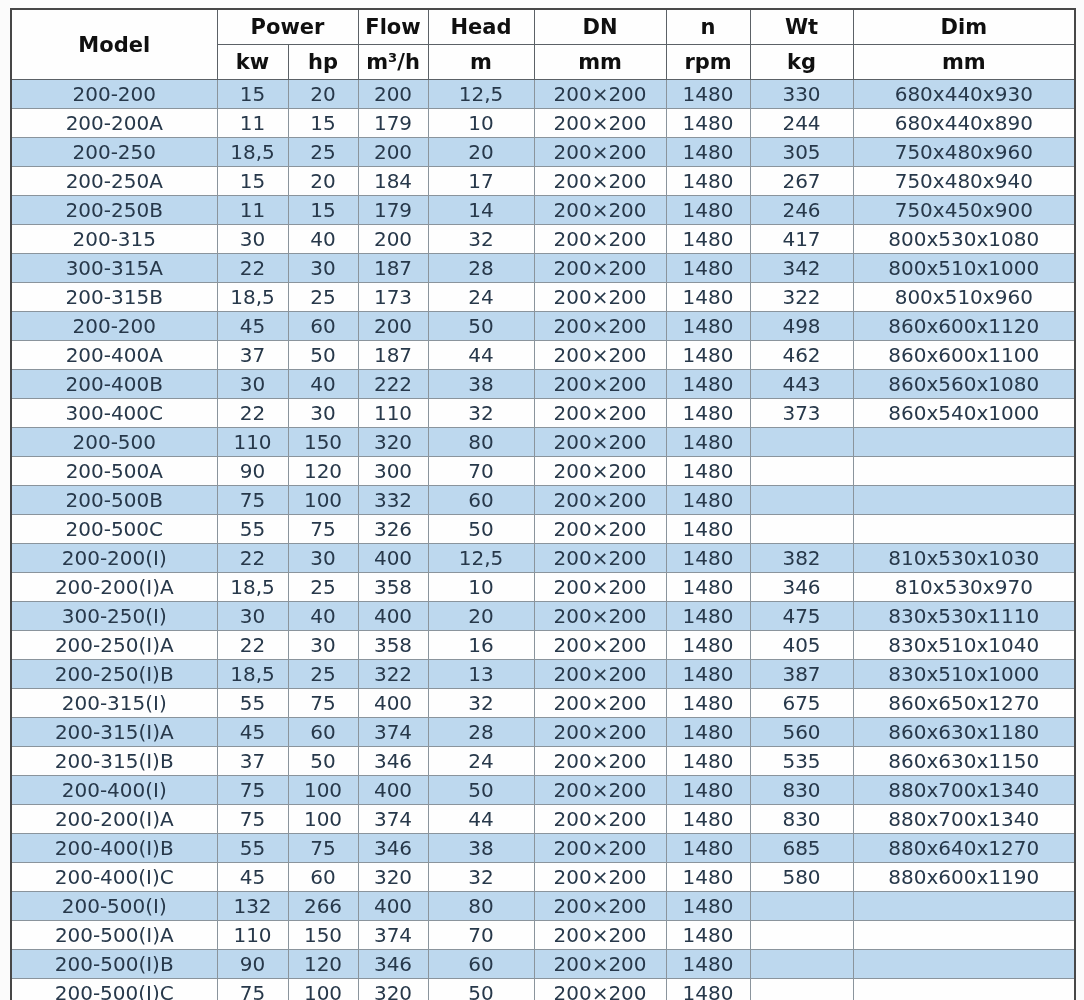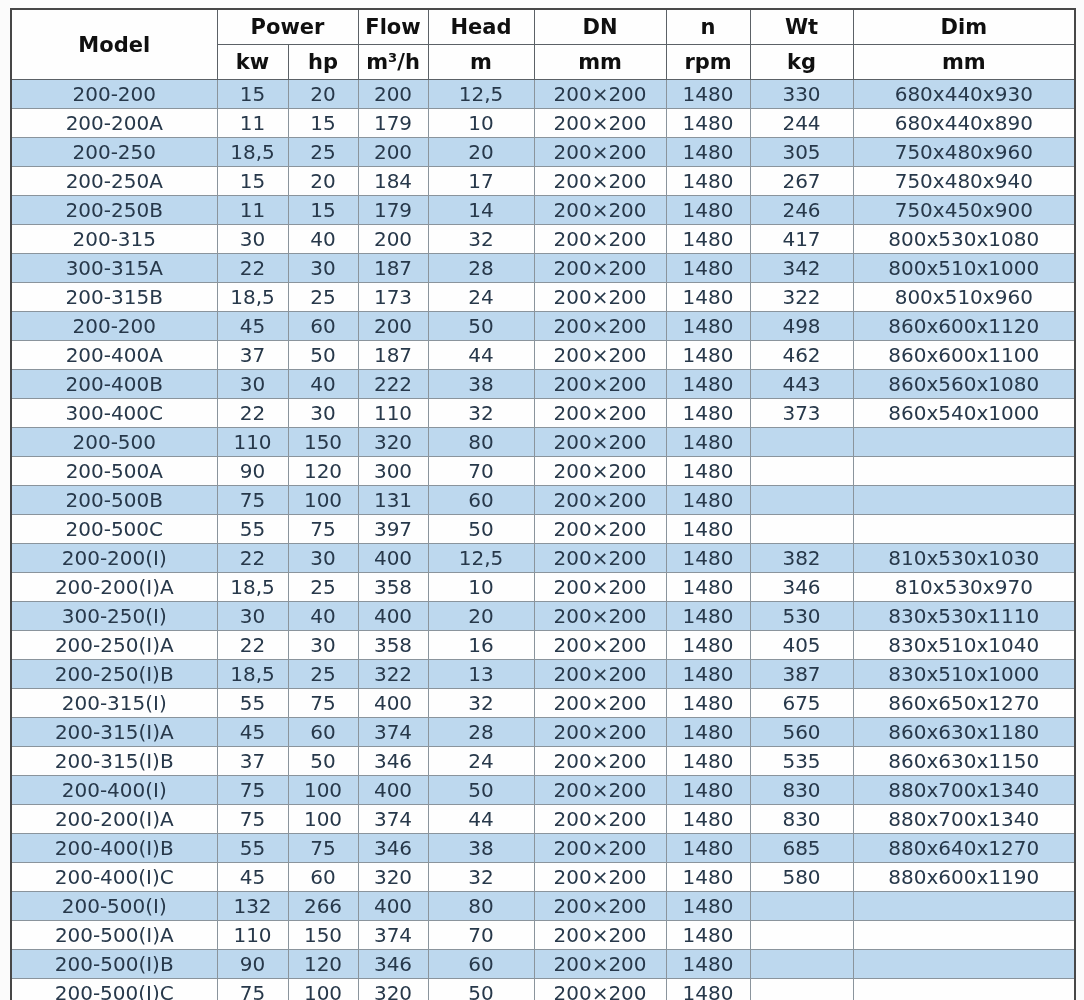--- a/index.html
+++ b/index.html
@@ -242,32 +242,32 @@
           <td class="cell-head">70</td>
           <td class="cell-dn">200×200</td>
           <td class="cell-n">1480</td>
           <td class="cell-wt"></td>
           <td class="cell-dim"></td>
         </tr>
         <tr class="row-blue">
           <td class="cell-model">200-500B</td>
           <td class="cell-kw">75</td>
           <td class="cell-hp">100</td>
-          <td class="cell-flow">131</td>
+          <td class="cell-flow">332</td>
           <td class="cell-head">60</td>
           <td class="cell-dn">200×200</td>
           <td class="cell-n">1480</td>
           <td class="cell-wt"></td>
           <td class="cell-dim"></td>
         </tr>
         <tr class="row-white">
           <td class="cell-model">200-500C</td>
           <td class="cell-kw">55</td>
           <td class="cell-hp">75</td>
-          <td class="cell-flow">397</td>
+          <td class="cell-flow">326</td>
           <td class="cell-head">50</td>
           <td class="cell-dn">200×200</td>
           <td class="cell-n">1480</td>
           <td class="cell-wt"></td>
           <td class="cell-dim"></td>
         </tr>
         <tr class="row-blue">
           <td class="cell-model">200-200(I)</td>
           <td class="cell-kw">22</td>
           <td class="cell-hp">30</td>
@@ -290,21 +290,21 @@
           <td class="cell-dim">810x530x970</td>
         </tr>
         <tr class="row-blue">
           <td class="cell-model">300-250(I)</td>
           <td class="cell-kw">30</td>
           <td class="cell-hp">40</td>
           <td class="cell-flow">400</td>
           <td class="cell-head">20</td>
           <td class="cell-dn">200×200</td>
           <td class="cell-n">1480</td>
-          <td class="cell-wt">530</td>
+          <td class="cell-wt">475</td>
           <td class="cell-dim">830x530x1110</td>
         </tr>
         <tr class="row-white">
           <td class="cell-model">200-250(I)A</td>
           <td class="cell-kw">22</td>
           <td class="cell-hp">30</td>
           <td class="cell-flow">358</td>
           <td class="cell-head">16</td>
           <td class="cell-dn">200×200</td>
           <td class="cell-n">1480</td>

